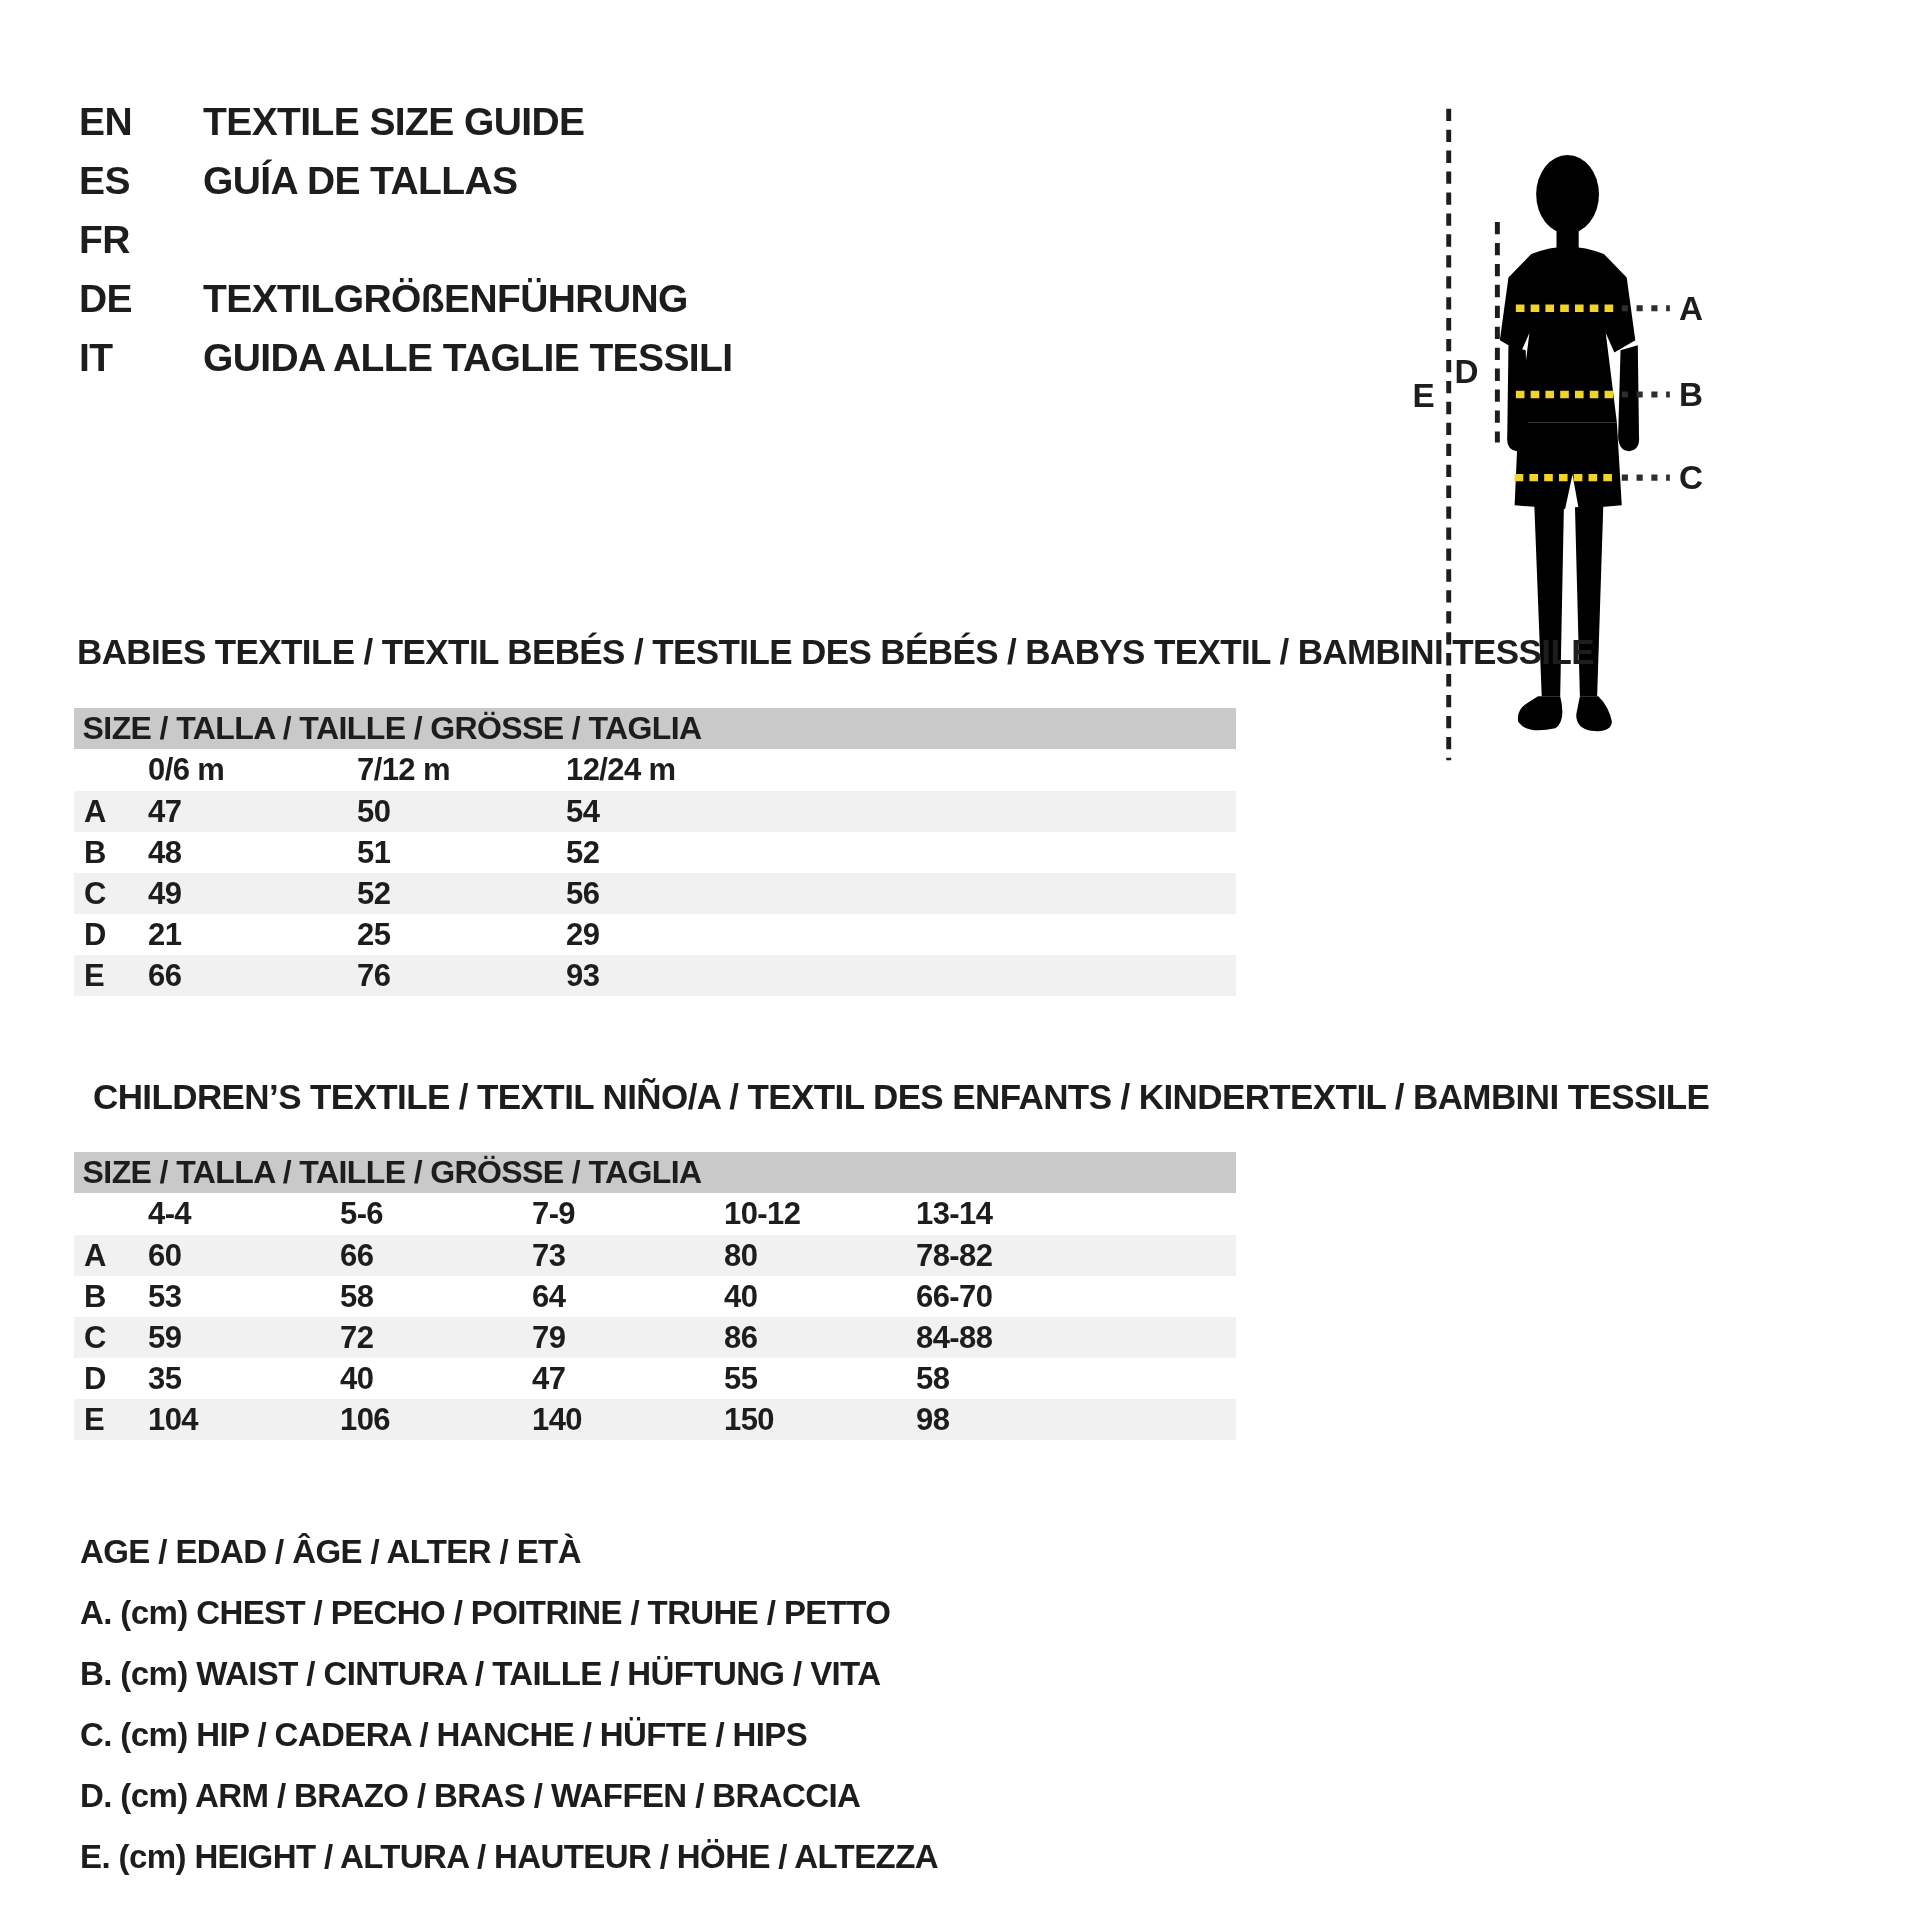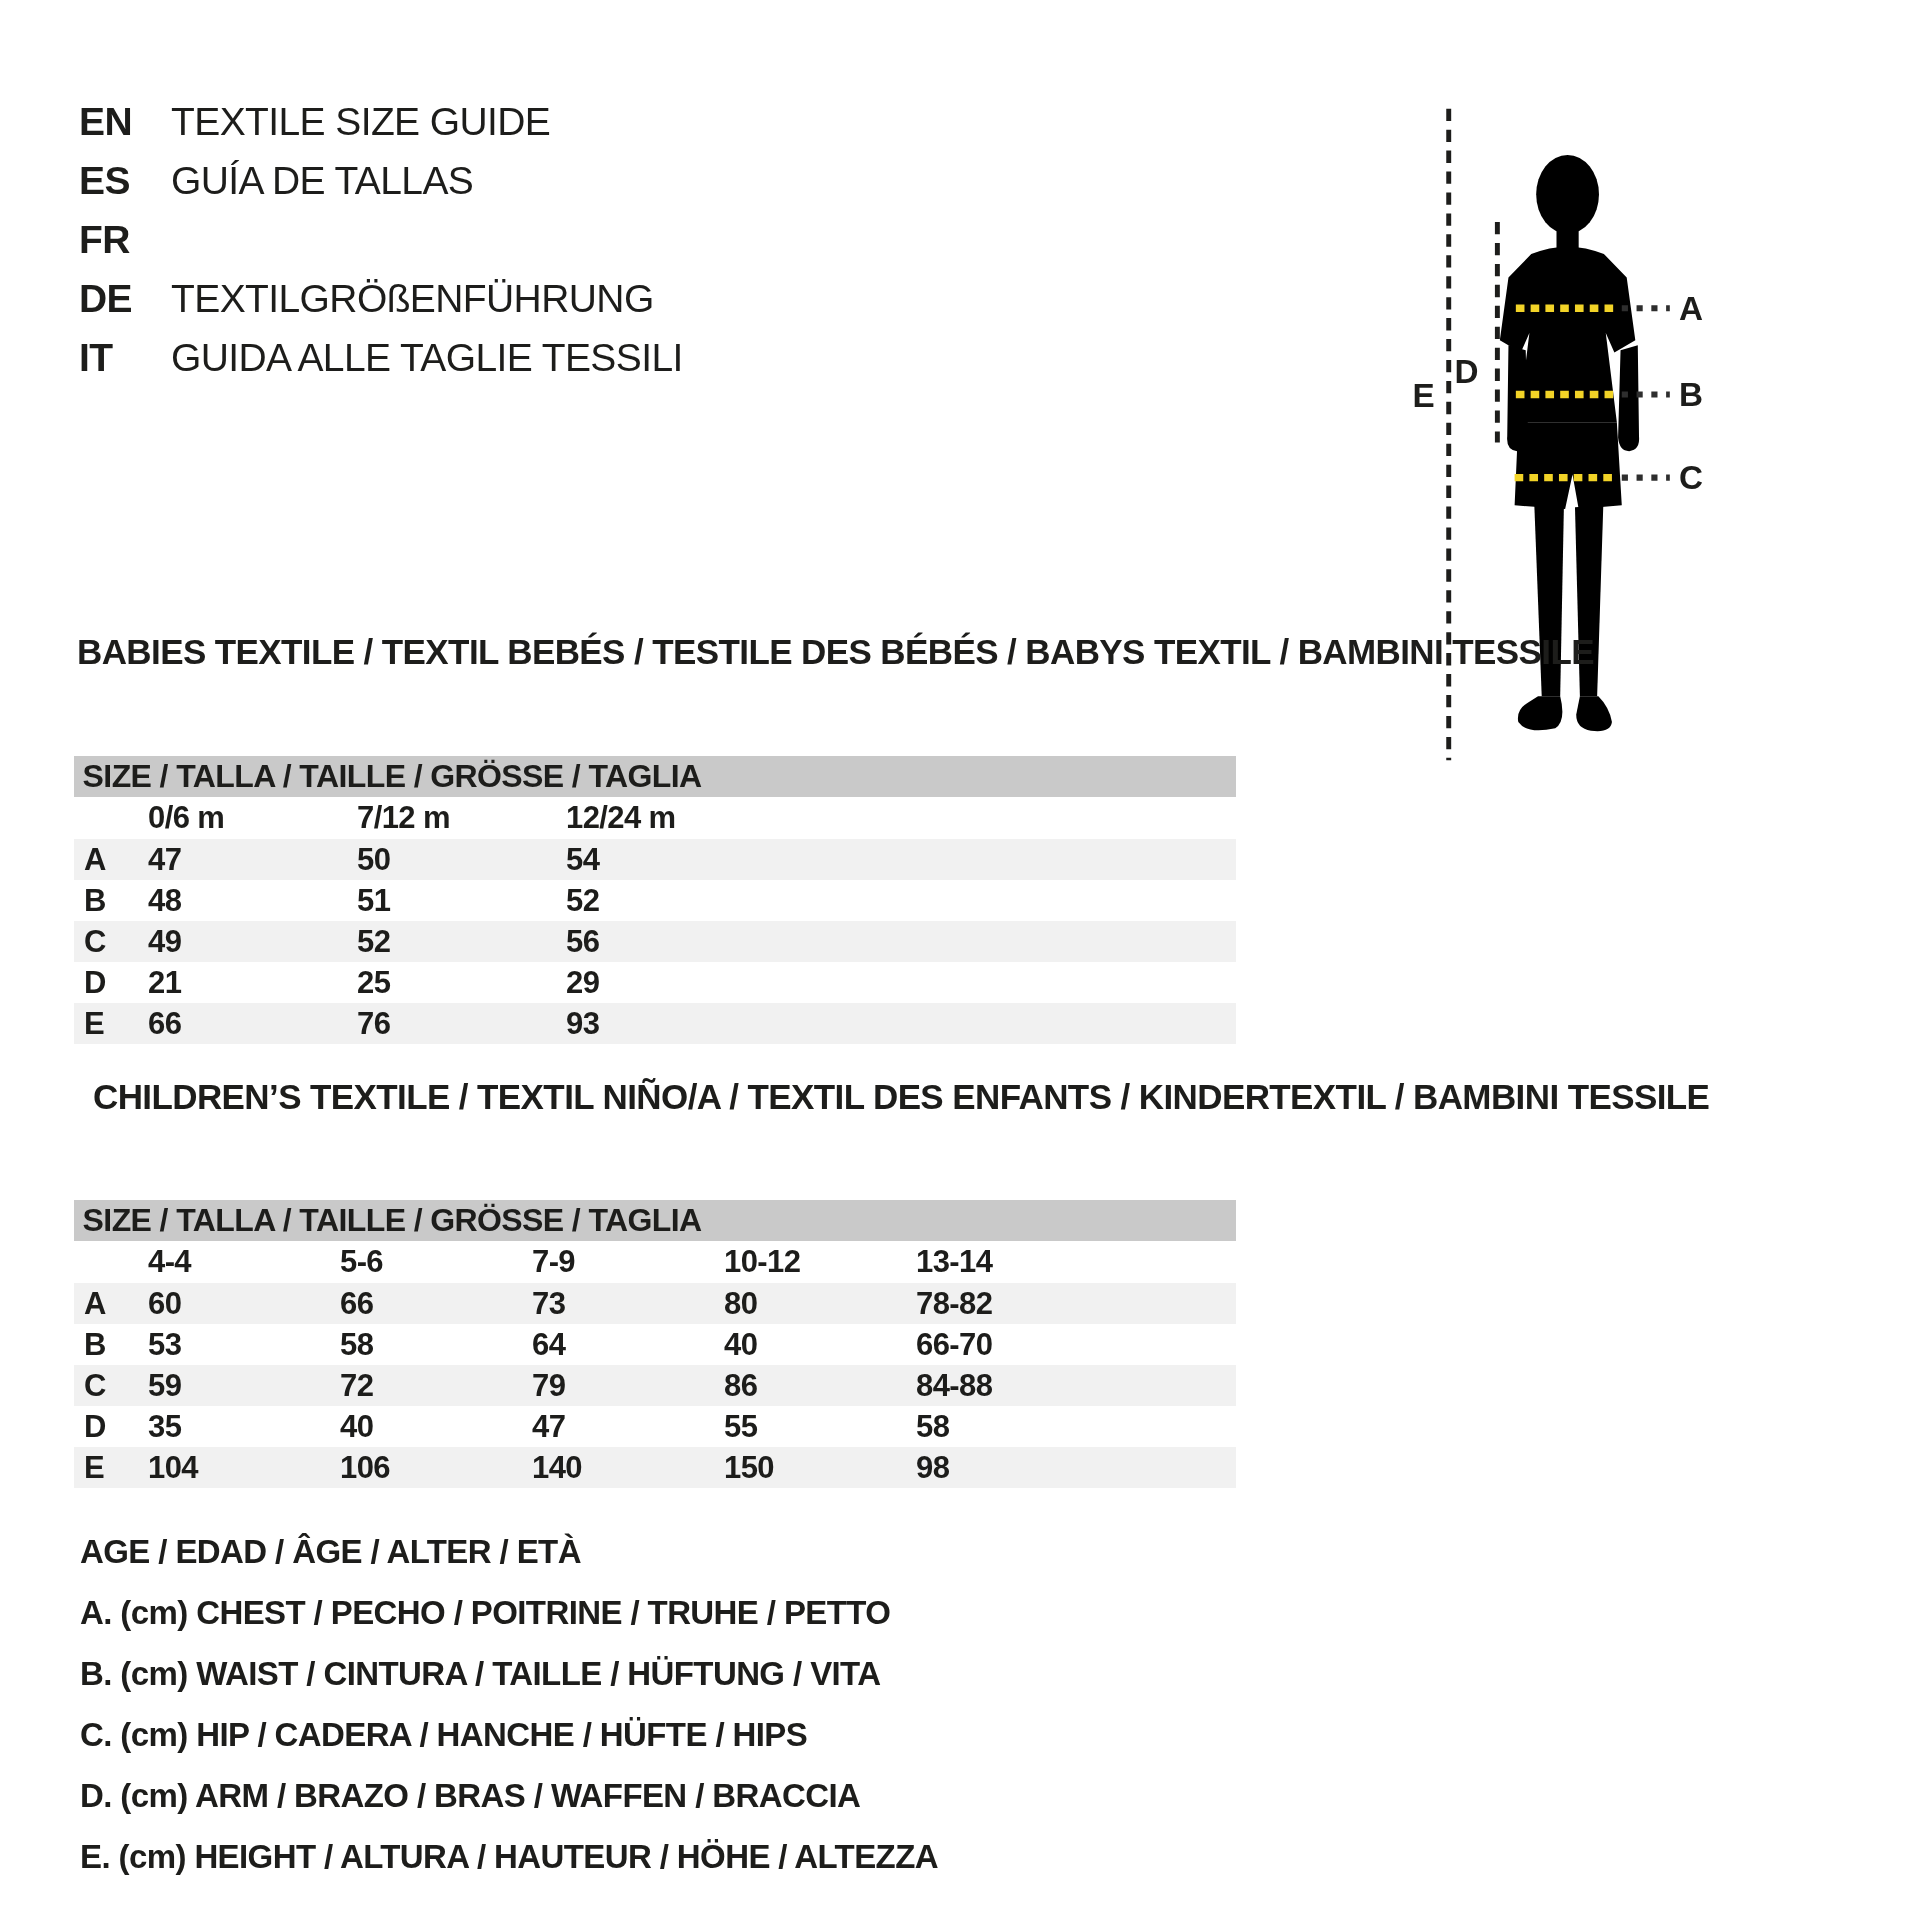--- a/index.html
+++ b/index.html
@@ -7,31 +7,31 @@
     width:1926px;height:1926px;position:relative;background:#ffffff;
     font-family:"Liberation Sans", sans-serif;color:#1d1d1b;
     -webkit-font-smoothing:antialiased;overflow:hidden;
   }
   .abs{position:absolute;}
 
   
   .lang-block{left:79px;top:92px;}
   .lang-row{display:flex;height:59px;align-items:center;}
   .lang-code{width:92px;font-size:39px;font-weight:700;letter-spacing:-0.6px;}
-  .lang-title{font-size:39px;font-weight:400;letter-spacing:-0.6px;white-space:nowrap;}
+  .lang-title{font-size:39px;font-weight:700;letter-spacing:-0.6px;white-space:nowrap;margin-left:32px;}
 
   
   .section-title{font-size:35px;font-weight:700;letter-spacing:-0.6px;white-space:nowrap;}
 
   
   .size-table{width:1162px;}
   .size-bar{
     height:41px;background:#c9c9c9;display:flex;align-items:center;
     padding-left:8.6px;box-sizing:border-box;
-    font-size:32px;font-weight:700;letter-spacing:-0.6px;margin-top:48px;
+    font-size:32px;font-weight:700;letter-spacing:-0.6px;
   }
   .cols-row,.data-row{display:grid;align-items:center;}
   .babies .cols-row,.babies .data-row{grid-template-columns:74px 209px 209px 209px auto;}
   .children .cols-row,.children .data-row{grid-template-columns:74px 192px 192px 192px 192px 192px auto;}
   .cols-row{height:42px;}
   .data-row{height:41px;}
   .data-row.striped{background:#f1f1f1;}
   .cell{font-size:31px;font-weight:700;letter-spacing:-0.6px;}
   .row-label{font-size:31px;font-weight:700;text-align:left;padding-left:10px;}
 

